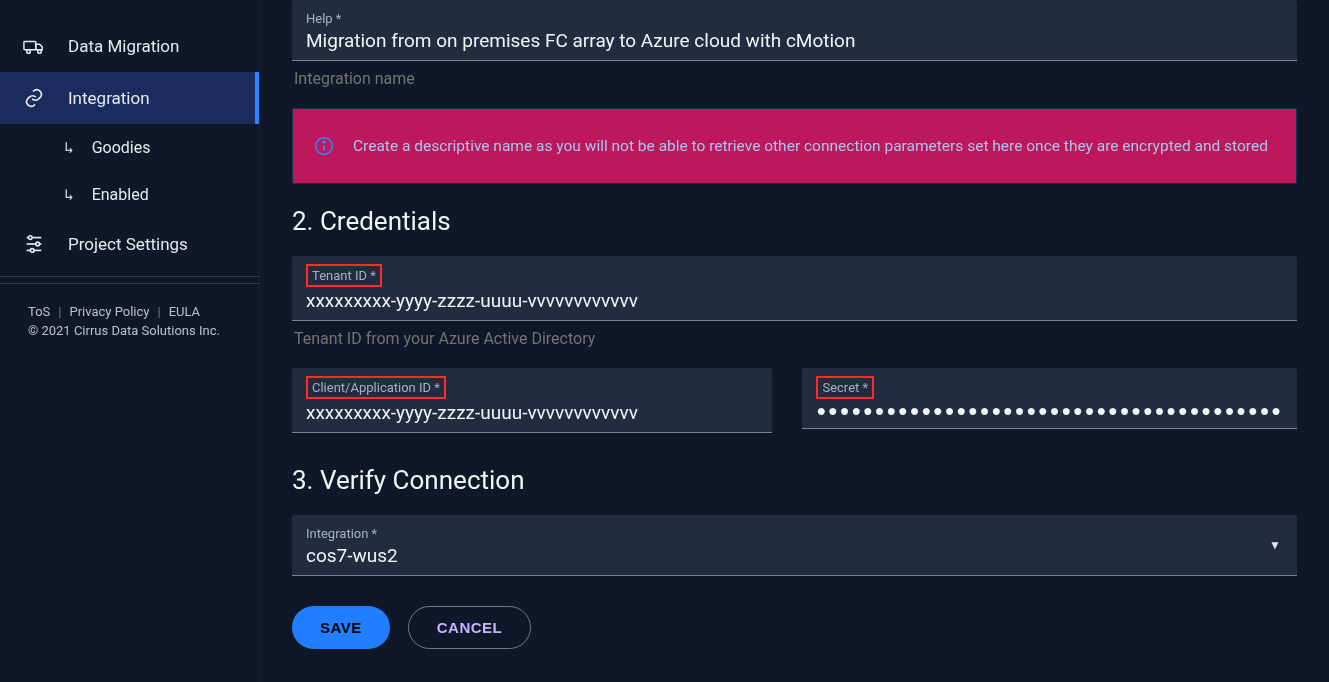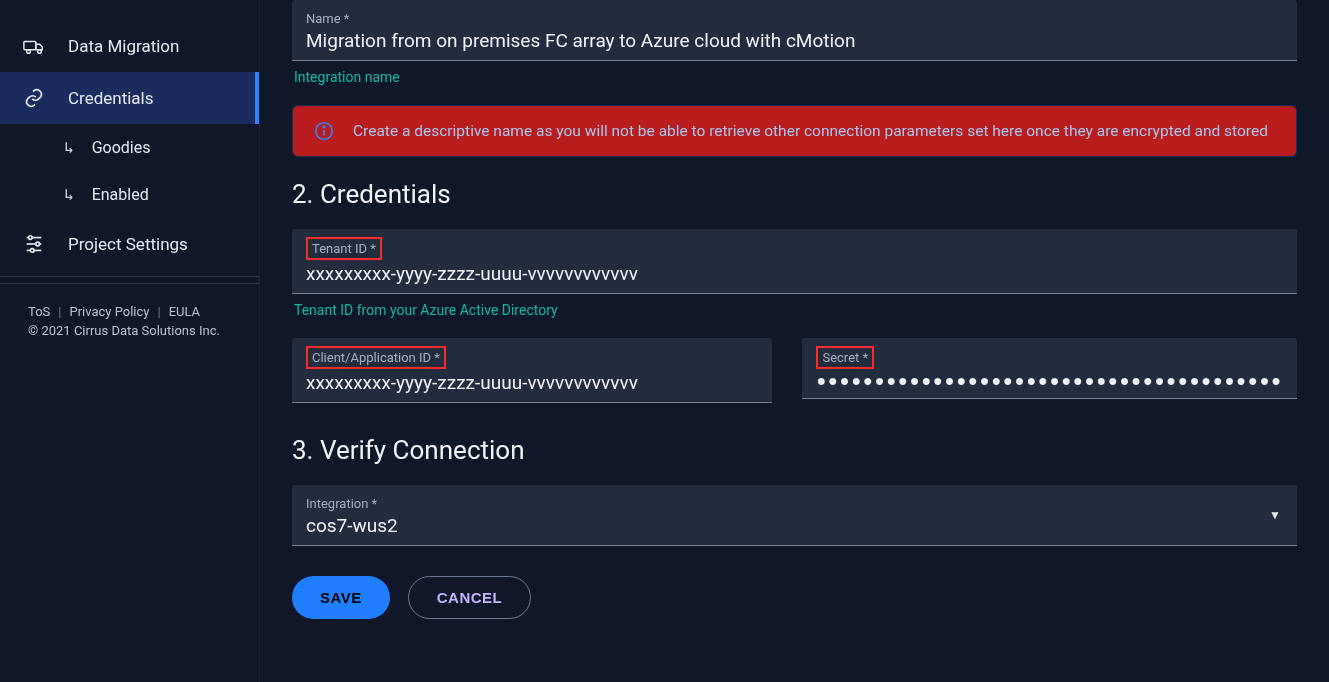--- a/index.html
+++ b/index.html
@@ -22,23 +22,23 @@
   .footer .links span.sep { color: #6c7a93; }
 
   
   .main { flex: 1; padding: 0 32px 20px 32px; overflow-y: auto; }
   .section-title { font-size: 26px; font-weight: 400; margin: 8px 0 20px 0; color: #f0f3f8; }
 
   .field { background: #232c3f; border-radius: 3px 3px 0 0; border-bottom: 1px solid #7a8396; padding: 8px 14px 8px 14px; margin-bottom: 6px; position: relative; }
   .field-label { font-size: 13px; color: #a7b0c2; display:inline-block; }
   .field-value { font-size: 19px; color: #f0f3f8; margin-top: 2px; }
   .field-value.masked { letter-spacing: 2px; font-size:16px; }
-  .helper { font-size: 14px; color: #14b8a6; margin: 8px 0 20px 2px; }
+  .helper { font-size: 16px; color: #737373; margin: 8px 0 20px 2px; }
 
-  .info-banner { background: #b91c1c; border-radius: 6px; padding: 14px 20px; display: flex; align-items: center; gap: 18px; margin-bottom: 22px; border:1px solid #173055;}
+  .info-banner { background: #be185d; border-radius: 1px; padding: 26px 20px; display: flex; align-items: center; gap: 18px; margin-bottom: 22px; border:1px solid #173055;}
   .info-banner .info-icon { width: 22px; height: 22px; flex-shrink:0; }
   .info-banner .info-text { color: #a7c6ef; font-size: 15.5px; }
 
   .row2 { display: flex; gap: 30px; justify-content: center; }
   .row2 .col { flex: 1; }
 
   .select-field { position: relative; }
   .select-caret { position: absolute; right: 16px; top: 50%; transform: translateY(-50%); color: #e5e9f0; font-size:12px; }
 
   .actions { display: flex; gap: 18px; margin-top: 30px; }
@@ -69,21 +69,21 @@
         <span>Data Migration</span>
       </div>
 
       <div class="nav-item active">
         <span class="nav-icon">
           <svg viewBox="0 0 24 24" fill="none" stroke="#e5e9f0" stroke-width="1.8">
               <path d="M10 13a5 5 0 0 0 7 0l2-2a5 5 0 0 0-7-7l-1 1"></path>
               <path d="M14 11a5 5 0 0 0-7 0l-2 2a5 5 0 0 0 7 7l1-1"></path>
             </svg>
         </span>
-        <span>Credentials</span>
+        <span>Integration</span>
       </div>
 
       <div class="nav-sub">
         <span class="sub-arrow">↳</span>
         <span>Goodies</span>
       </div>
 
       <div class="nav-sub">
         <span class="sub-arrow">↳</span>
         <span>Enabled</span>
@@ -118,21 +118,21 @@
         <span>EULA</span>
       </div>
       <div>© 2021 Cirrus Data Solutions Inc.</div>
     </div>
   </aside>
 
   <main class="main">
 
 
     <div class="field">
-      <div class="field-label">Name *</div>
+      <div class="field-label">Help *</div>
       <div class="field-value">Migration from on premises FC array to Azure cloud with cMotion</div>
     </div>
     <div class="helper">Integration name</div>
 
     <div class="info-banner">
       <span class="info-icon">
         <svg viewBox="0 0 24 24" fill="none" stroke="#3b82f6" stroke-width="1.8">
             <circle cx="12" cy="12" r="9"></circle>
             <line x1="12" y1="11" x2="12" y2="17"></line>
             <circle cx="12" cy="7.5" r="1" fill="#3b82f6"></circle>

